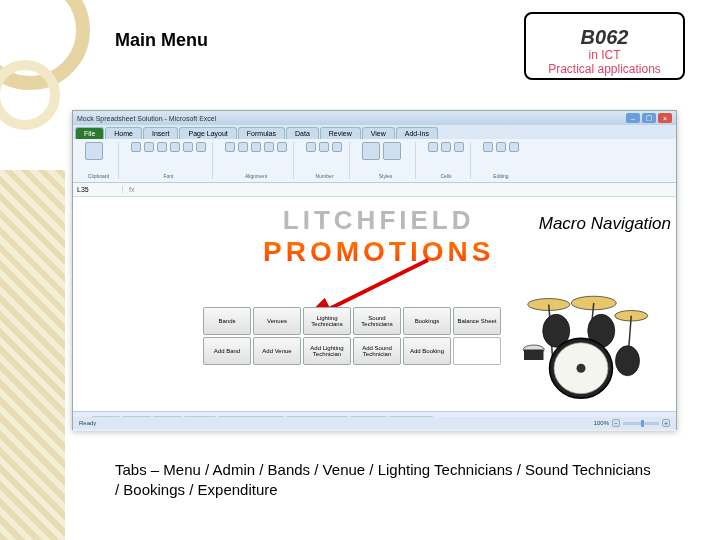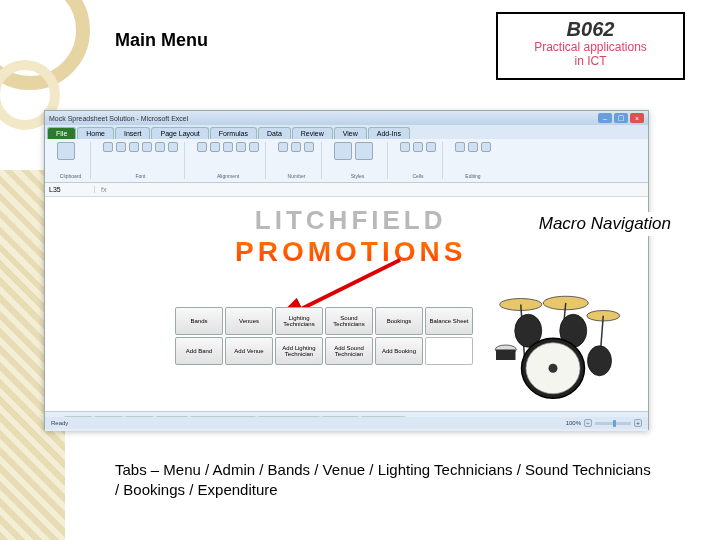--- a/index.html
+++ b/index.html
@@ -3,24 +3,24 @@
 <meta charset="utf-8">
 <style>
 *{box-sizing:border-box;margin:0;padding:0;}
 body{width:720px;height:540px;font-family:Arial,sans-serif;background:#fff;position:relative;overflow:hidden;}
 .deco{position:absolute;left:-30px;top:-30px;width:140px;height:300px;}
 .circle{position:absolute;border-radius:50%;}
 .c1{width:120px;height:120px;border:14px solid #e6d4a2;left:0;top:0;}
 .c2{width:70px;height:70px;border:10px solid #f2e8c8;left:20px;top:90px;}
 .stripes{position:absolute;left:0;top:170px;width:65px;height:370px;background:repeating-linear-gradient(45deg,#e8dcb5 0 6px,#f5eed6 6px 12px);}
 .slide-title{position:absolute;left:115px;top:30px;font-size:18px;}
-.badge{position:absolute;right:35px;top:12px;width:189px;height:68px;border:2px solid #000;border-radius:0;background:#fff;text-align:center;padding:4px 8px;font-family:Arial,sans-serif;}
+.badge{position:absolute;right:35px;top:12px;width:161px;height:68px;border:2px solid #000;border-radius:8px;background:#fff;text-align:center;padding:12px 8px;font-family:Arial,sans-serif;}
 .badge .code{font-weight:bold;font-style:italic;font-size:20px;color:#333;}
 .badge .sub{font-size:12px;color:#d46;line-height:1.15;text-shadow:0 0 1px #fff;}
-.excel{position:absolute;left:44px;top:110px;width:605px;height:320px;background:#fff;border:1px solid #9aa;box-shadow:0 2px 6px rgba(0,0,0,0.25);}
+.excel{position:absolute;left:72px;top:110px;width:605px;height:320px;background:#fff;border:1px solid #9aa;box-shadow:0 2px 6px rgba(0,0,0,0.25);}
 .ex-titlebar{height:14px;background:linear-gradient(#dbe7f4,#bcd3ea);display:flex;align-items:center;justify-content:space-between;font-size:7px;color:#333;padding:0 4px;}
 .winbtns{display:flex;gap:2px;}
 .winbtn{width:14px;height:10px;border-radius:2px;display:flex;align-items:center;justify-content:center;font-size:7px;color:#fff;}
 .wb-min{background:#6a9edb;}
 .wb-max{background:#6a9edb;}
 .wb-close{background:#d9534f;}
 .ex-tabs{height:14px;background:#dce8f6;display:flex;align-items:flex-end;font-size:7px;gap:1px;padding-left:2px;}
 .ex-tab{padding:2px 8px;background:#c9dbef;border-radius:3px 3px 0 0;border:1px solid #9bb;border-bottom:none;cursor:pointer;}
 .ex-tab.active{background:#2c7a2c;color:#fff;}
 .ex-ribbon{height:44px;background:#eef4fb;border-bottom:1px solid #bcd;display:flex;gap:6px;padding:3px 6px;}
@@ -60,22 +60,22 @@
 <div class="deco">
   <div class="circle c1"></div>
   <div class="circle c2"></div>
 </div>
 <div class="stripes"></div>
 
 <h2 class="slide-title">Main Menu</h2>
 
 <div class="badge">
   <div class="code">B062</div>
+  <div class="sub">in ICT</div>
   <div class="sub">Practical applications</div>
-  <div class="sub">in ICT</div>
 </div>
 
 <div class="excel">
   <div class="ex-titlebar">
     <span>Mock Spreadsheet Solution - Microsoft Excel</span>
     <div class="winbtns">
       <div class="winbtn wb-min">–</div>
       <div class="winbtn wb-max">▢</div>
       <div class="winbtn wb-close">×</div>
     </div>

